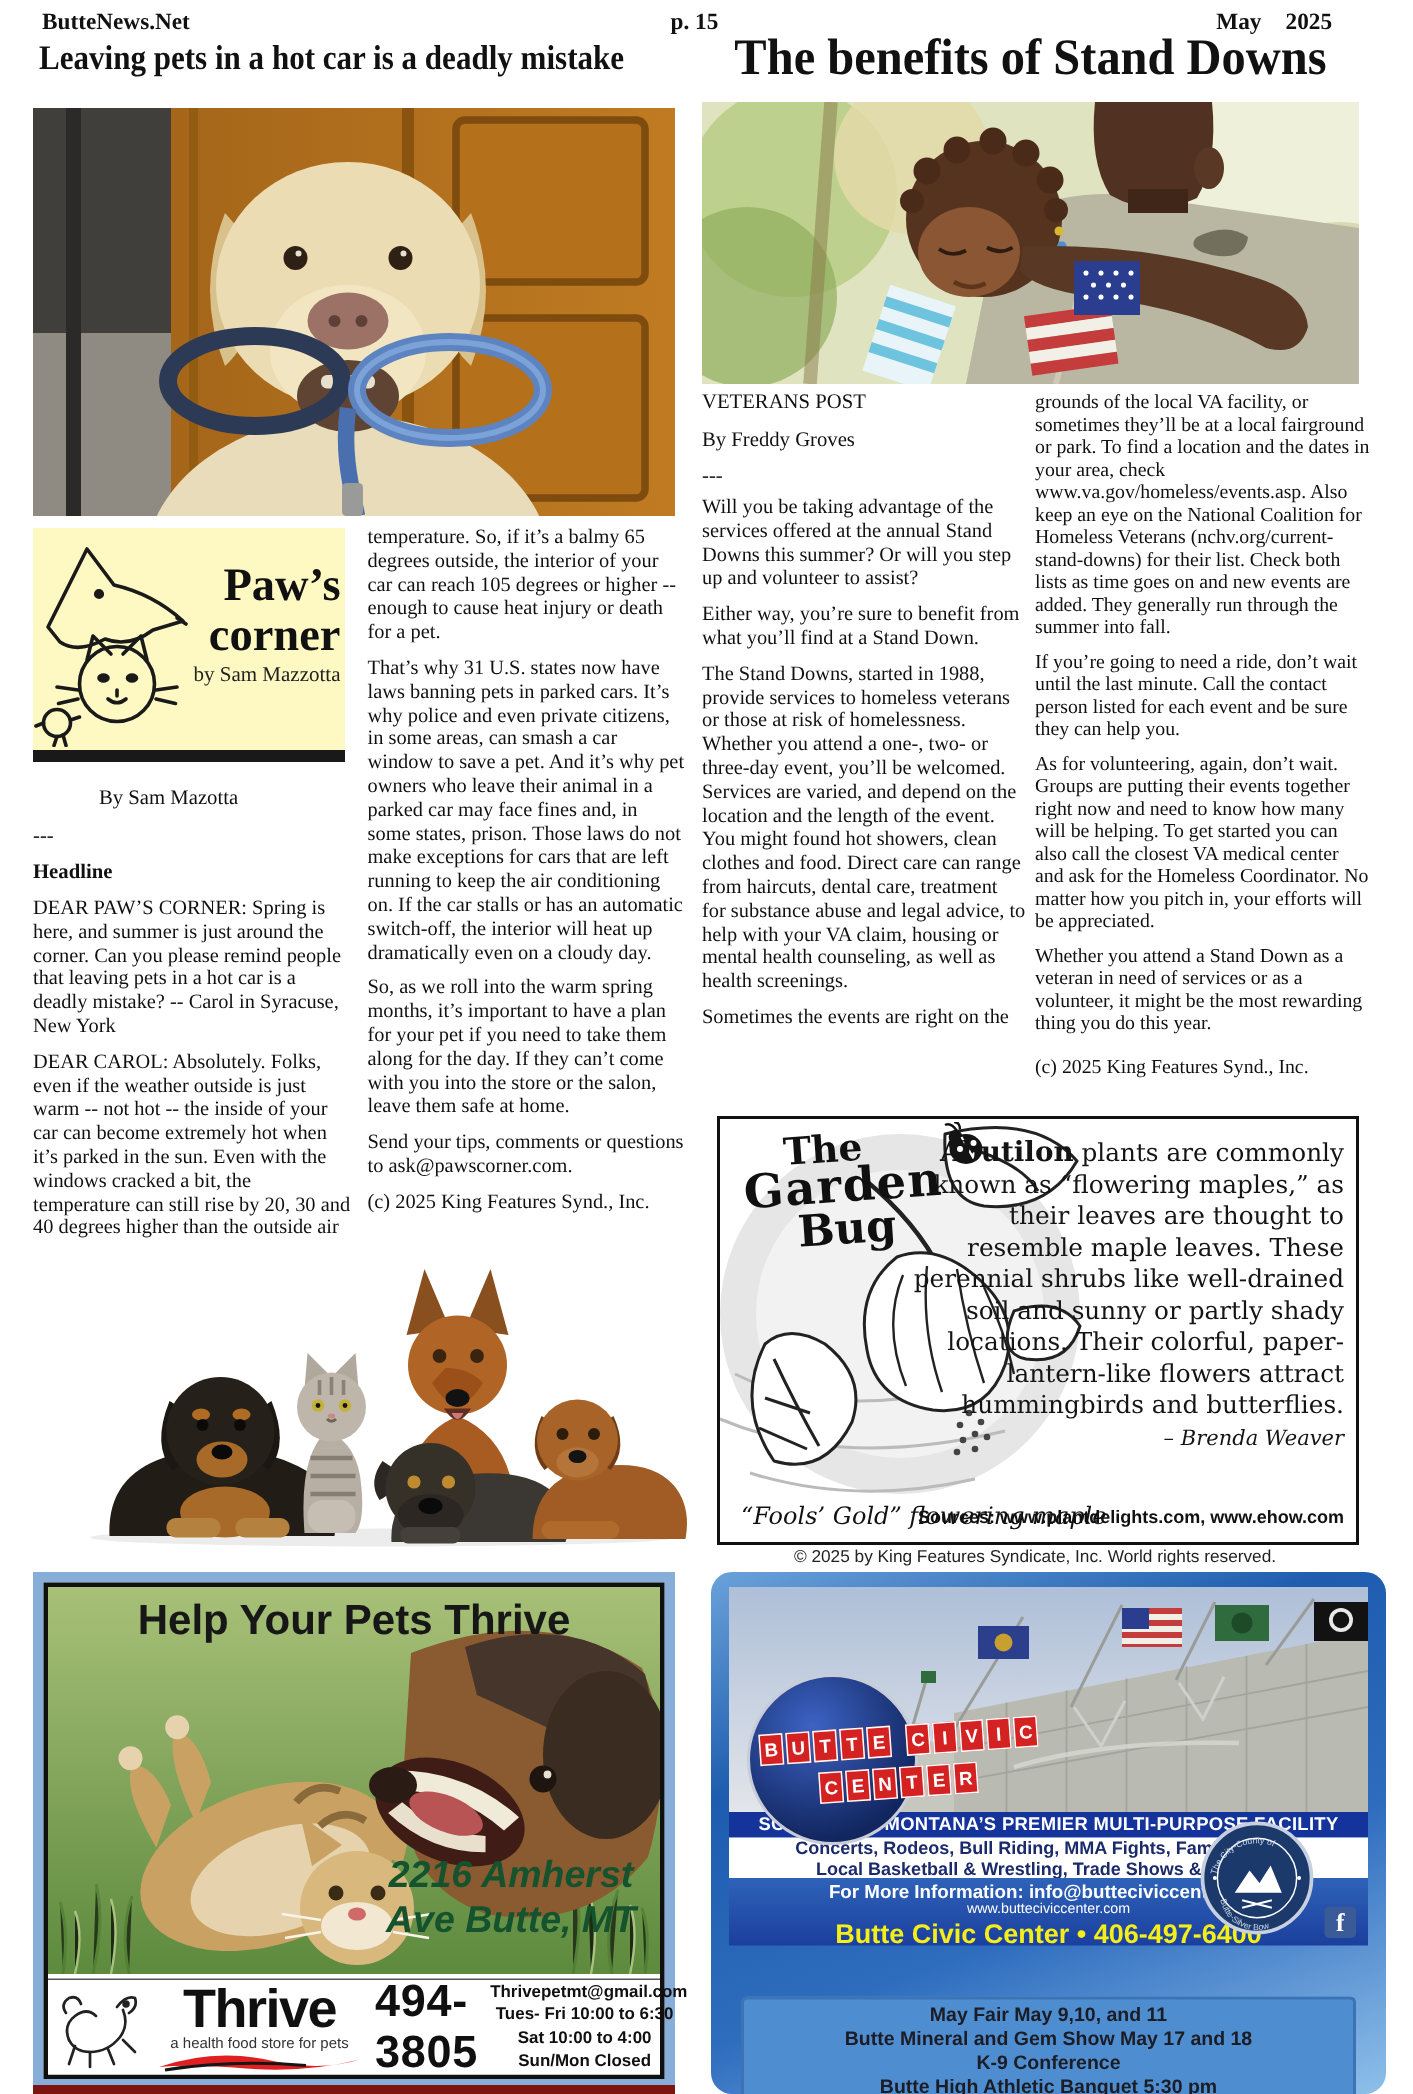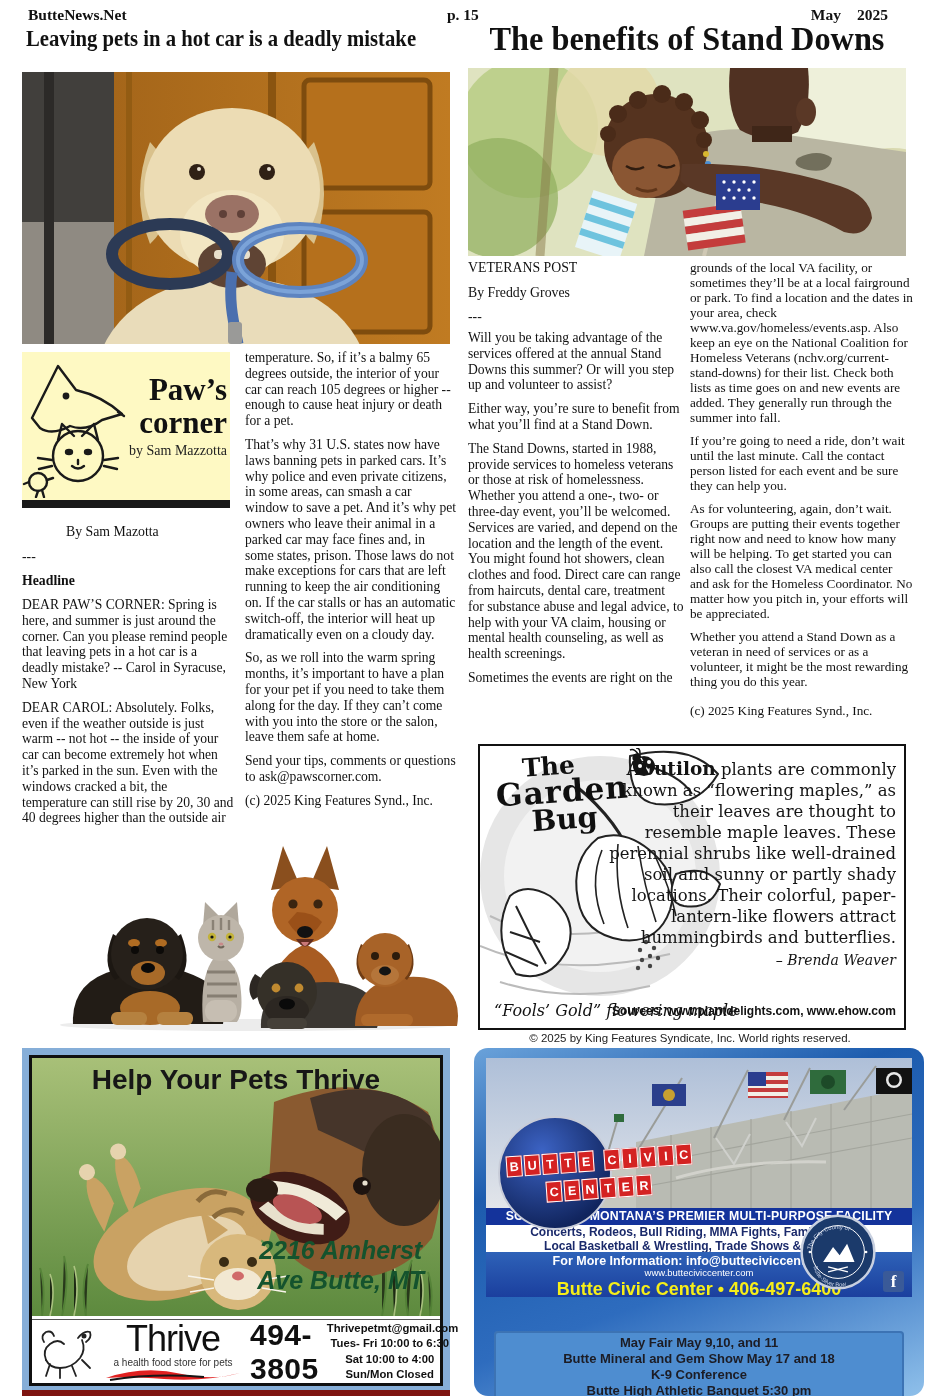--- a/index.html
+++ b/index.html
@@ -79,21 +79,21 @@
   .thrive-photo{position:absolute;left:0;top:0;width:408px;height:258px;}
   .thrive-headline{position:absolute;left:0;top:6px;width:100%;text-align:center;
                    font-family:"Liberation Sans",sans-serif;font-weight:bold;font-size:28px;color:#171717;}
   .thrive-address{position:absolute;right:16px;top:178px;text-align:center;font-family:"Liberation Sans",sans-serif;
                   font-weight:bold;font-style:italic;font-size:25px;line-height:1.18;color:#14532d;}
   .thrive-strip{position:absolute;left:0;bottom:0;width:408px;height:64px;background:#fff;border-top:1px solid #555;
                 display:flex;align-items:center;gap:8px;padding:0 6px;box-sizing:border-box;
                 font-family:"Liberation Sans",sans-serif;}
   .thrive-dogart{width:58px;height:56px;flex:0 0 auto;}
   .thrive-brand{width:138px;flex:0 0 auto;text-align:center;line-height:1;}
-  .thrive-name{font-size:36px;font-weight:normal;letter-spacing:-1px;color:#101010;}
+  .thrive-name{font-size:36px;font-weight:bold;letter-spacing:-1px;color:#101010;}
   .thrive-tagline{font-size:10px;color:#333;margin-top:1px;}
   .thrive-swoosh{width:138px;height:13px;margin-top:1px;}
   .thrive-phone{font-size:30px;font-weight:bold;color:#101010;letter-spacing:.5px;}
   .thrive-info{margin-left:auto;width:126px;text-align:center;font-weight:bold;font-size:11.3px;line-height:15.5px;color:#101010;}
   .thrive-trim{position:absolute;left:0;bottom:0;width:100%;height:6px;background:#7e1410;}
 
   
   .civic-ad{left:474px;top:1048px;width:450px;height:348px;border-radius:14px;
             background:linear-gradient(160deg,#6aa2da,#1d5cae 30%,#2e6cbe 62%,#8fc0ea);
             font-family:"Liberation Sans",sans-serif;}

